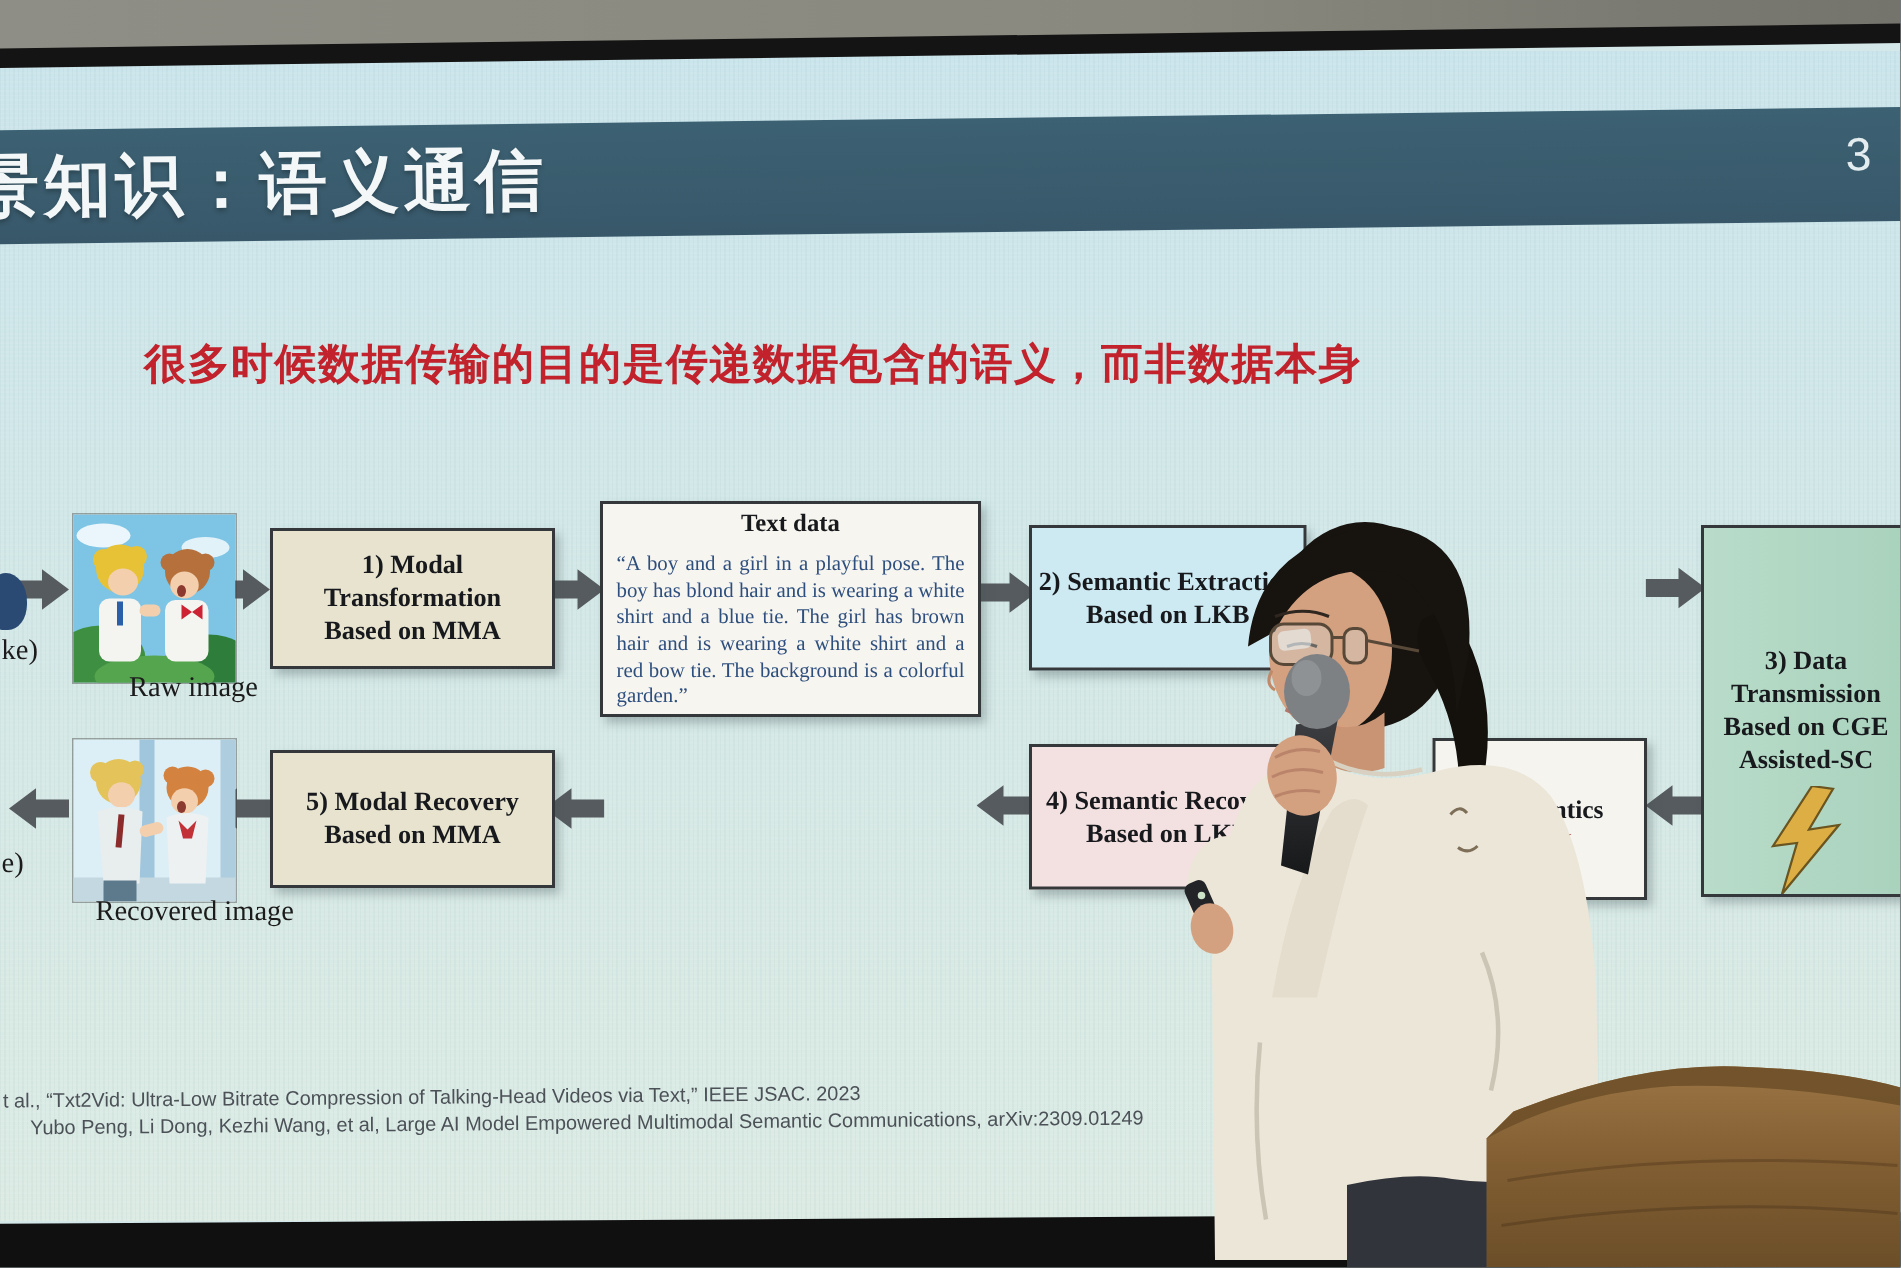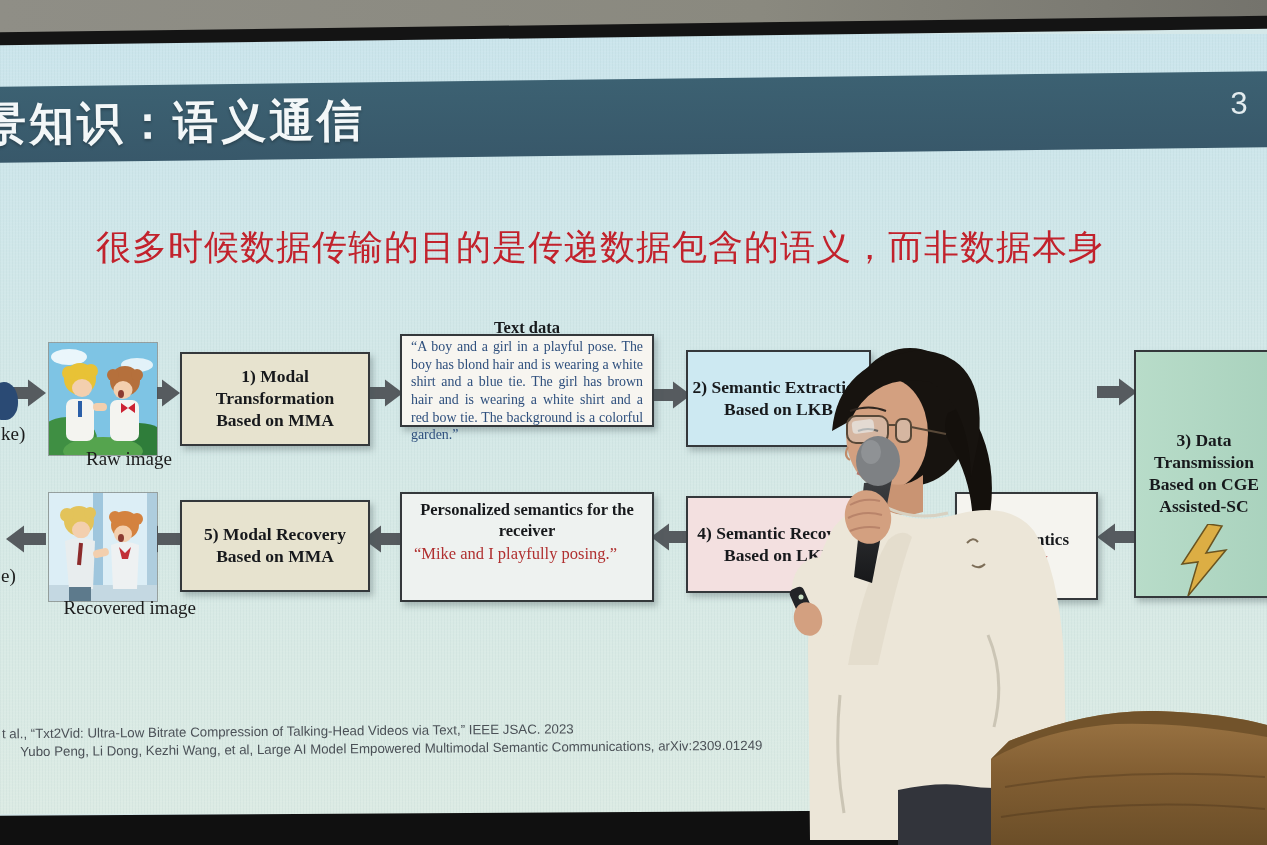--- a/index.html
+++ b/index.html
@@ -20,31 +20,31 @@
         transform:rotate(-0.35deg);z-index:30;}
   
   .titlebar{position:absolute;left:-1%;top:79px;width:102.5%;height:76px;
         background:linear-gradient(180deg,var(--title-bar,#3c6172),#38586a);
         transform:rotate(-0.7deg);z-index:10;}
   .title-text{position:absolute;left:-6px;top:8px;font-size:45px;font-weight:bold;
         color:#f3f7f8;letter-spacing:3px;white-space:nowrap;
         text-shadow:0 2px 3px rgba(0,0,0,.25);}
   .page-num{position:absolute;right:38px;top:14px;font-size:31px;color:#e3ecef;}
   
-  .headline{position:absolute;left:96px;top:224px;font-size:35px;font-weight:normal;
+  .headline{position:absolute;left:96px;top:224px;font-size:28px;font-weight:bold;
         color:var(--headline-red,#c2222c);white-space:nowrap;letter-spacing:1px;z-index:10;}
   
   .dbox{position:absolute;border:2px solid #34383b;z-index:12;
         box-shadow:3px 4px 6px rgba(70,85,90,.35);
         display:flex;flex-direction:column;align-items:center;justify-content:center;
         font-family:"Liberation Serif",serif;font-weight:bold;color:#17191c;text-align:center;}
   .dbox .ln{line-height:1.25;font-size:17.5px;}
   .b1{left:180px;top:352px;width:186px;height:90px;background:var(--box-beige,#e7e3cf);}
-  .btxt{left:400px;top:334px;width:254px;height:93px;background:#f7f5f0;padding:2px 9px;
-        box-sizing:border-box;justify-content:center;}
+  .btxt{left:400px;top:334px;width:254px;height:144px;background:#f7f5f0;padding:2px 9px;
+        box-sizing:border-box;justify-content:space-between;}
   .btxt .ttl{font-size:16.5px;margin-top:1px;}
   .btxt .body{font-weight:normal;font-size:13.9px;line-height:1.27;text-align:justify;
         color:var(--quote-navy,#2e4f7d);}
   .b2{left:686px;top:350px;width:181px;height:93px;background:var(--box-blue,#cde9f2);}
   .bsend{left:938px;top:352px;width:164px;height:91px;background:#f5f4ef;padding:4px 6px;
         box-sizing:border-box;}
   .bsend .frag{font-size:16.5px;line-height:1.3;}
   .bsend .quote{font-weight:normal;font-size:16px;color:#2d5f95;align-self:flex-end;padding-right:4px;}
   .b3{left:1134px;top:350px;width:140px;height:248px;background:linear-gradient(90deg,var(--box-green,#b8dcc9),#a9d2bd);
         justify-content:flex-start;padding-top:78px;box-sizing:border-box;}
@@ -190,25 +190,20 @@
   <div class="dbox brecv">
     <span class="frag">ntics</span>
     <span class="quote">ly</span>
   </div>
 
   <div class="dbox b4">
     <span class="ln">4) Semantic Recovery</span>
     <span class="ln">Based on LKB</span>
   </div>
 
-  <div class="dbox brcvr">
-    <span class="ttl">Personalized semantics for the</span>
-    <span class="ttl">receiver</span>
-    <span class="quote">“Mike and I playfully posing.”</span>
-  </div>
 
   <div class="dbox b5">
     <span class="ln">5) Modal Recovery</span>
     <span class="ln">Based on MMA</span>
   </div>
 
   <div class="cites">
     <div class="c1">t al., “Txt2Vid: Ultra-Low Bitrate Compression of Talking-Head Videos via Text,” IEEE JSAC. 2023</div>
     <div class="c2">Yubo Peng, Li Dong, Kezhi Wang, et al, Large AI Model Empowered Multimodal Semantic Communications, arXiv:2309.01249</div>
   </div>

